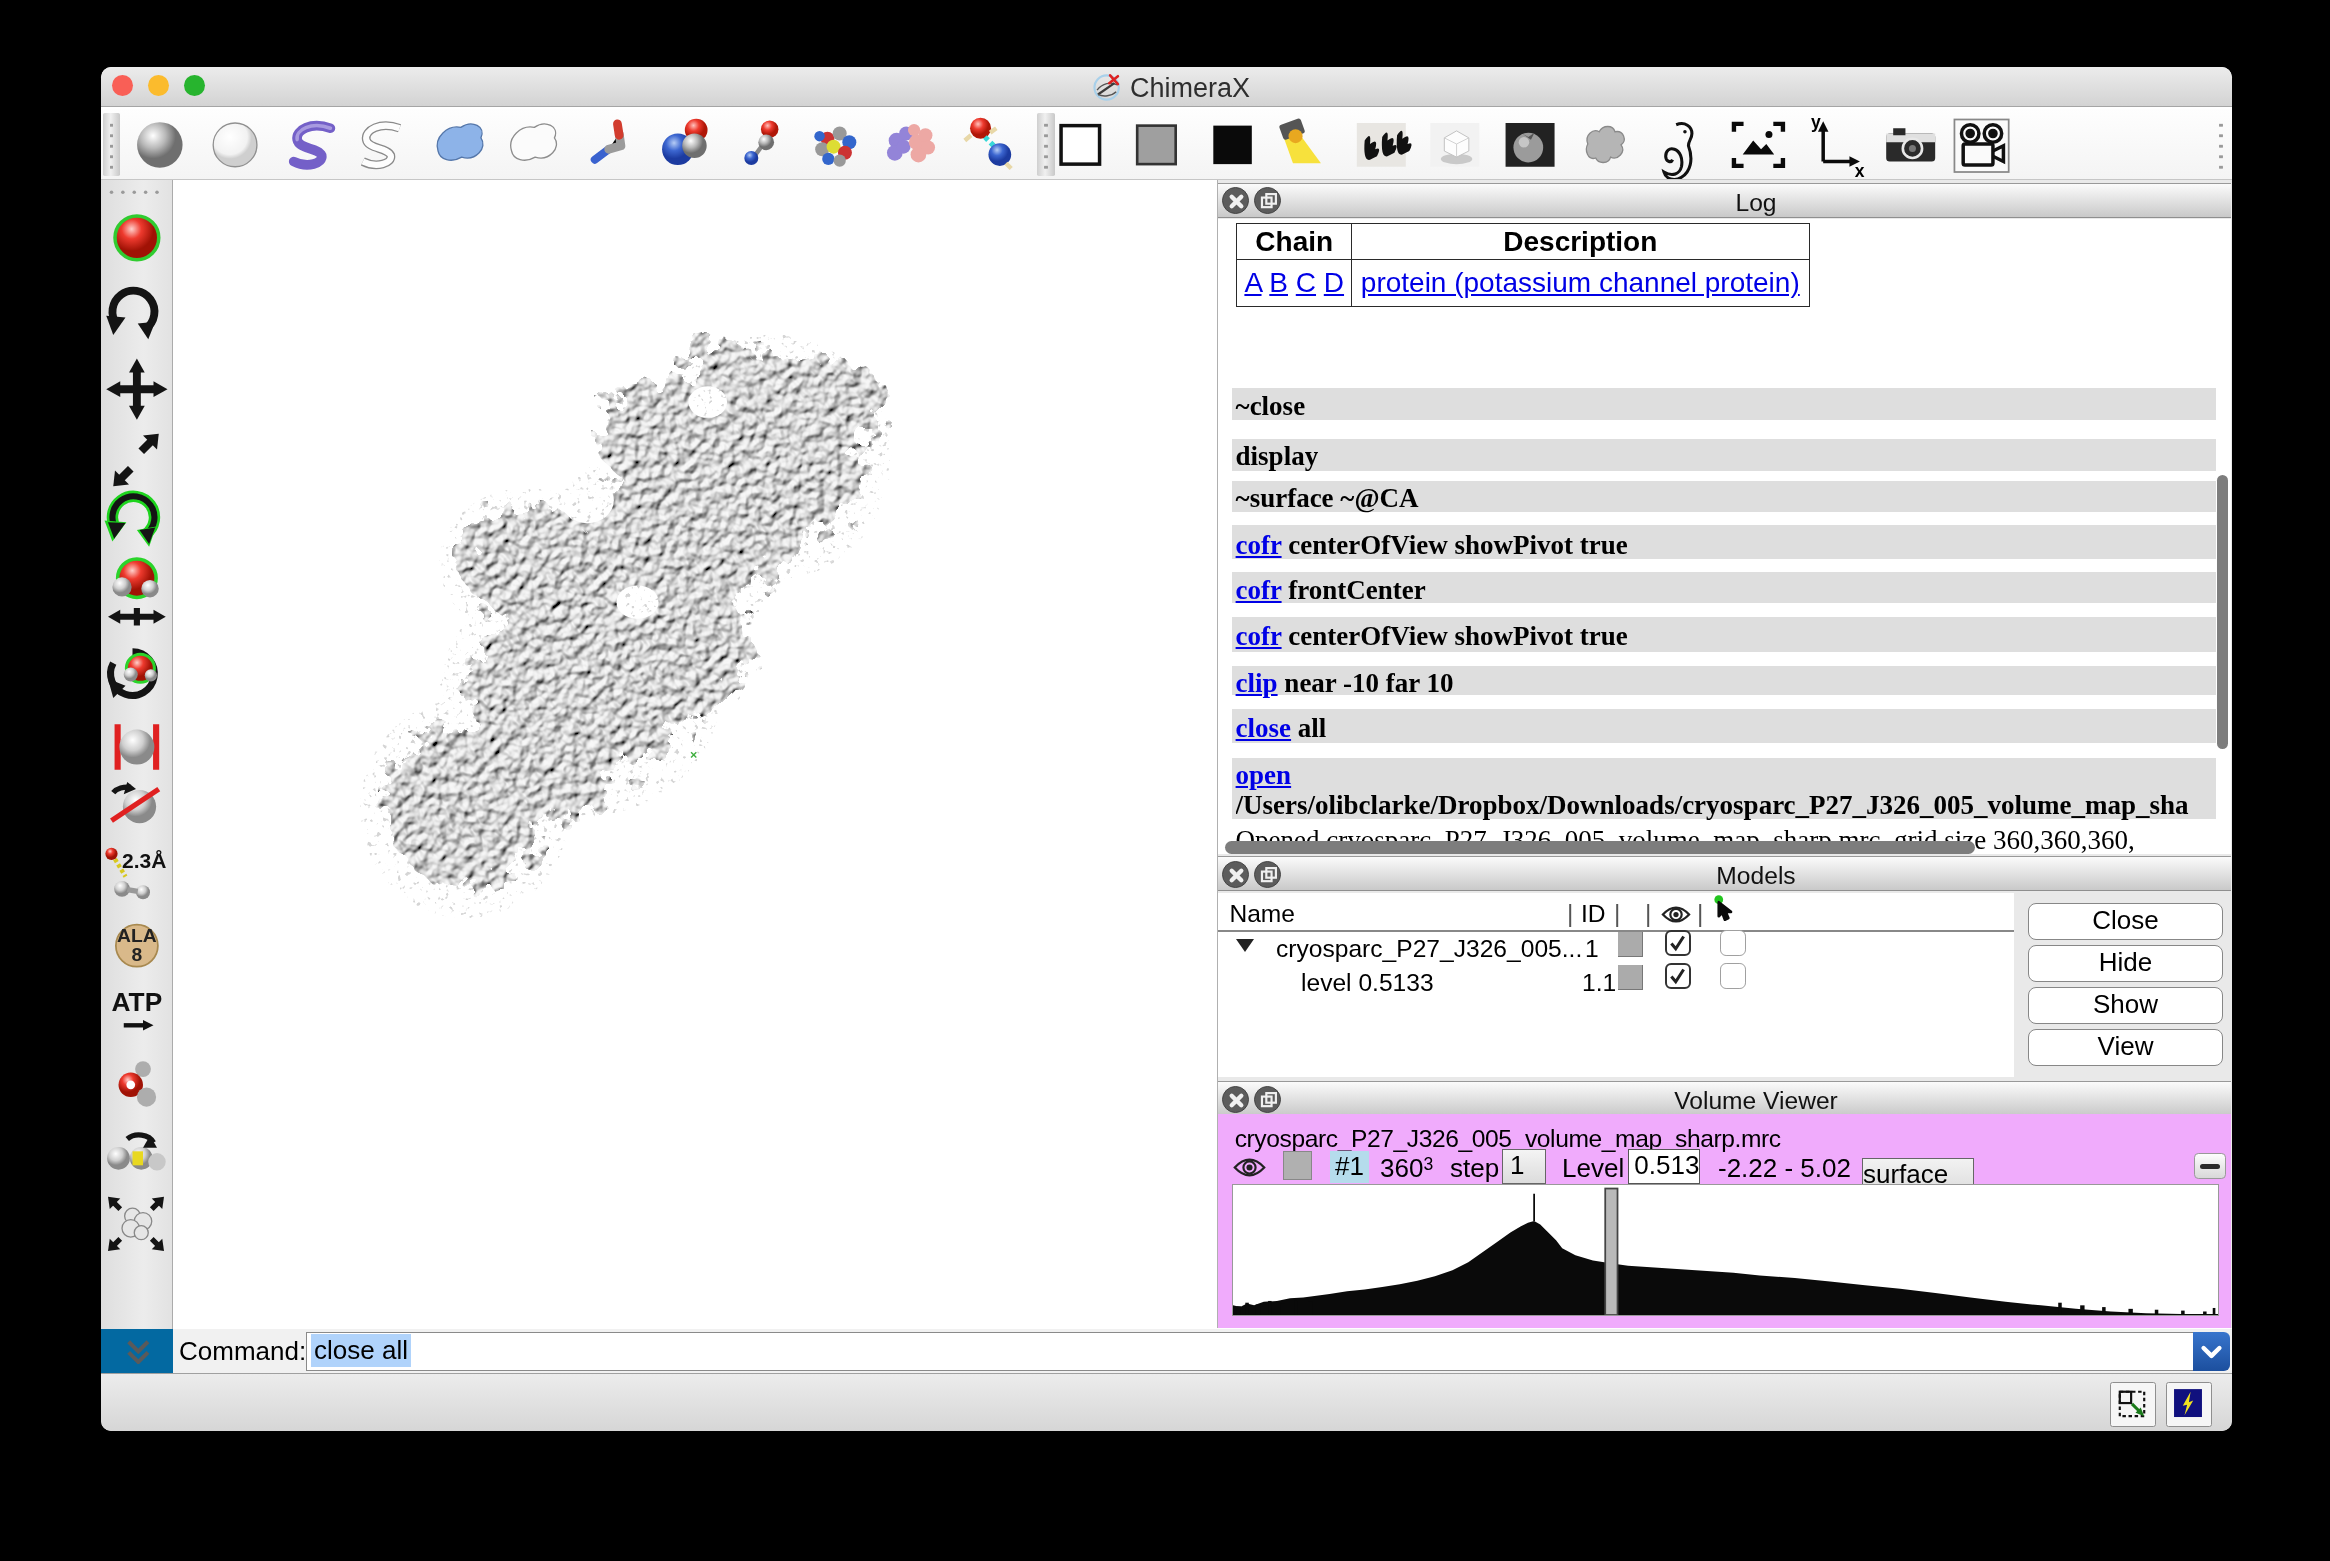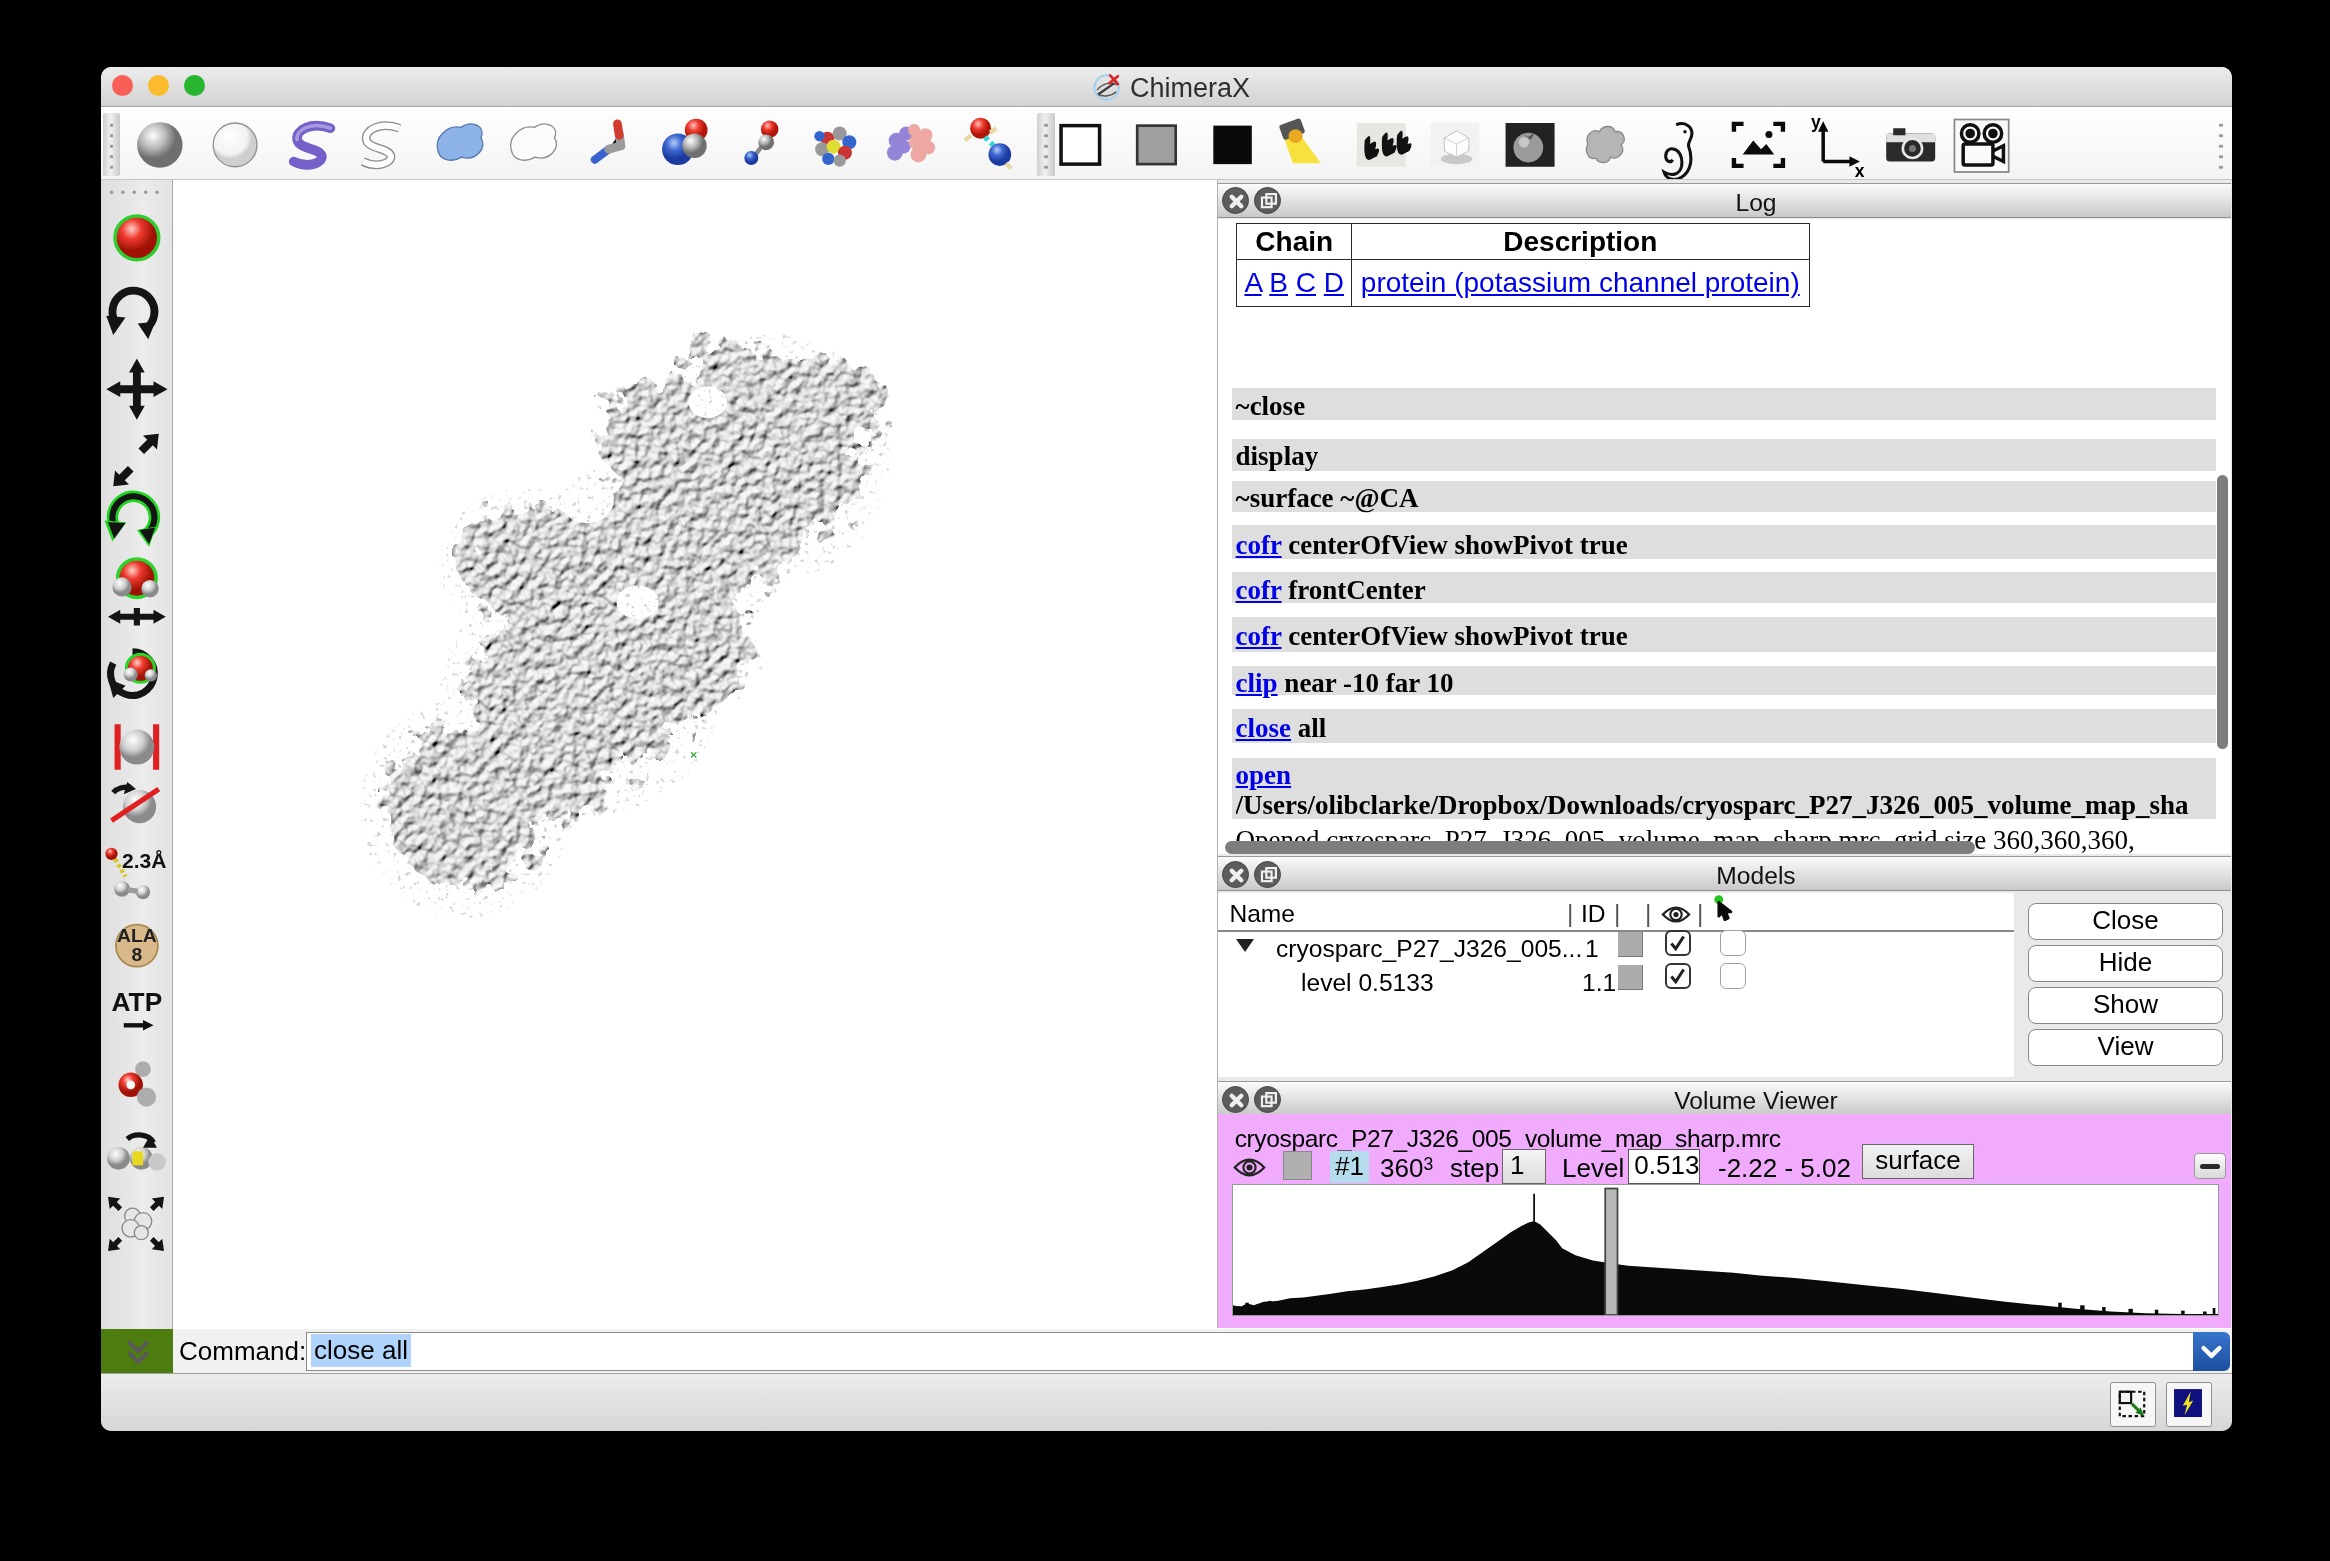--- a/index.html
+++ b/index.html
@@ -495,21 +495,21 @@
           <circle cx="19" cy="13" r="3.5" fill="#222"></circle>
         </svg>
       <div class="abs" style="left:65px;top:37px;width:29px;height:29px;background:#b0b0b0;border:0.9px solid #888;"></div>
       <div class="abs" style="left:112px;top:37px;width:39px;height:32px;background:#b5dcec;text-align:center;">#1</div>
       <div class="abs" style="left:162px;top:39px;">360<span style="font-size:17.6px;vertical-align:7px;">3</span></div>
       <div class="abs" style="left:232px;top:39px;">step</div>
       <div class="abs" style="left:284px;top:35px;width:44px;height:35px;background:linear-gradient(#f4f4f4,#dcdcdc);border:1.8px solid #666;padding:0 7px;">1</div>
       <div class="abs" style="left:344px;top:39px;">Level</div>
       <div class="abs" style="left:410px;top:35px;width:72px;height:35px;background:#fff;border:1.8px solid #555;padding:0 5.3px;">0.513</div>
       <div class="abs" style="left:500px;top:39px;">-2.22 - 5.02</div>
-      <div class="abs" style="left:644px;top:30px;width:112px;height:35px;background:linear-gradient(#f2f2f2,#ddd);border:1.8px solid #666;text-align:center;">surface</div>
+      <div class="abs" style="left:644px;top:44px;width:112px;height:35px;background:linear-gradient(#f2f2f2,#ddd);border:1.8px solid #666;">surface</div>
       <div class="abs" style="left:976px;top:39px;width:32px;height:26px;background:linear-gradient(#fdfdfd,#d8d8d8);border:0.9px solid #999;border-radius:4.4px;">
           <div style="margin:9.7px 5.3px;width:19.3px;height:5.3px;background:#2a2a2a;border-radius:2.6px;"></div>
         </div>
 
       <div class="abs" style="left:14px;top:70px;width:987px;height:132px;background:#fff;border:0.9px solid #999;">
         <svg width="985" height="130" viewBox="0 0 1122 148" preserveAspectRatio="none">
           <path d="M0 148 L0 137 L8 139 L16 135 L24 137 L35 133 L50 132 L65 129 L80 128 L95 126 L110 124 L130 121 L150 119 L170 116 L190 113 L210 109 L230 104 L250 97 L268 88 L285 76 L302 64 L316 54 L328 47 L336 43 L343 41 L350 45 L358 53 L368 63 L375 72 L390 80 L410 86 L430 89 L450 92 L480 94 L510 96 L540 98 L570 100 L600 103 L640 106 L680 110 L720 114 L760 118 L800 123 L840 128 L880 133 L920 137 L960 141 L1000 144 L1040 146 L1080 147 L1122 147 L1122 148 Z" fill="#0a0a0a"></path>
           <path d="M343 41 L343 10" stroke="#0a0a0a" stroke-width="2"></path>
           <g fill="#0a0a0a">
             <rect x="4" y="138" width="5" height="10"></rect>
@@ -527,21 +527,21 @@
               <rect x="1080" y="143" width="4" height="5"></rect>
               <rect x="1105" y="144" width="4" height="4"></rect>
               <rect x="1116" y="140" width="3" height="8"></rect>
           </g>
           <rect x="424" y="4" width="14" height="144" fill="#b9b9b9" stroke="#444" stroke-width="2"></rect>
         </svg>
       </div>
     </div>
   </div>
 
-  <div id="cmdrow" class="abs" style="left:0;top:1262px;width:2043px;height:44px;background:#4d7c0f;">
+  <div id="cmdrow" class="abs" style="left:0;top:1262px;width:2043px;height:44px;background:#0369a1;">
     <div class="abs" style="left:72px;top:0;width:2059px;height:44px;background:#f1f1f1;"></div>
     <svg class="abs" style="left:24.6px;top:10.5px;" width="24.6" height="24.6" viewBox="0 0 28 28">
         <g stroke="#5a5a5a" stroke-width="4.5" fill="none">
           <path d="M3 2 L14 13 L25 2"></path>
           <path d="M3 14 L14 25 L25 14"></path>
         </g>
       </svg>
     <div class="abs" style="left:78px;top:7px;font-size:26px;color:#000;">Command:</div>
     <div class="abs" style="left:205px;top:2.6px;width:1888px;height:39px;background:#fff;border:1.8px solid #8a8a8a;">
       <span class="abs" style="left:3.5px;top:1.8px;background:#b0d3fb;font-size:26px;padding:0.9px 3.5px;">close all</span>

